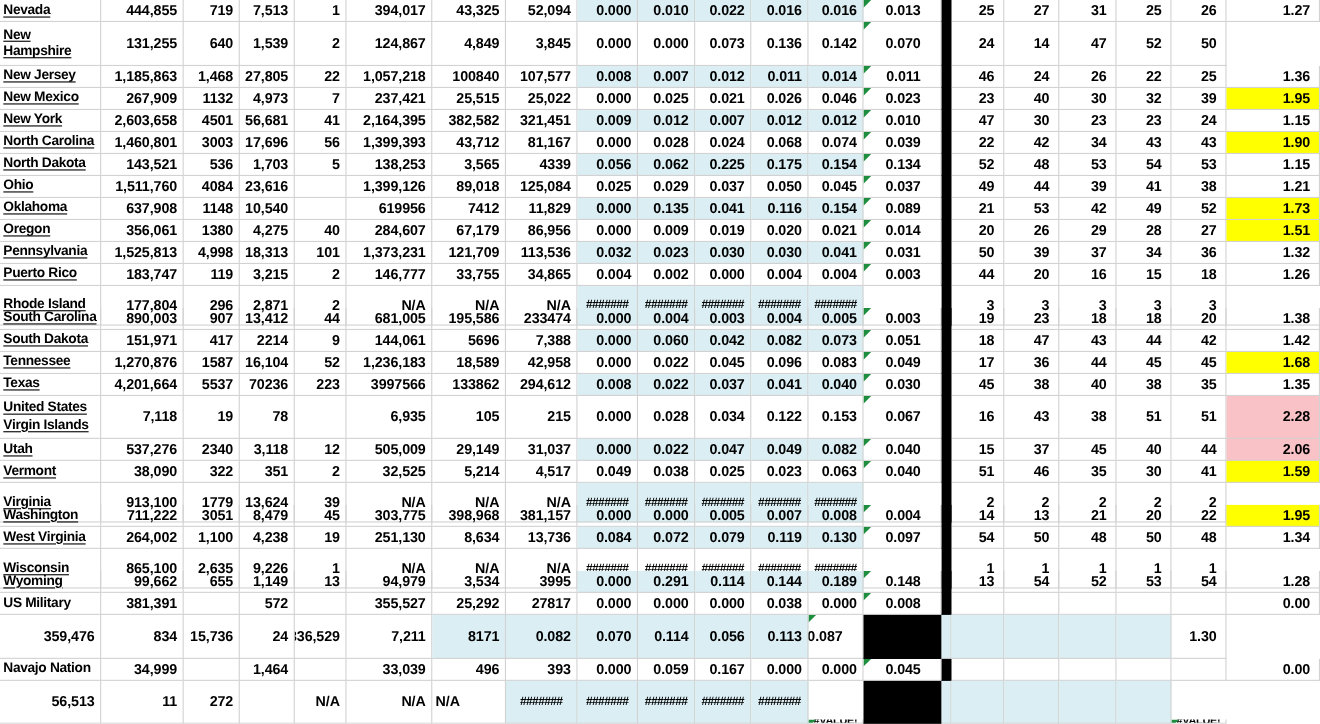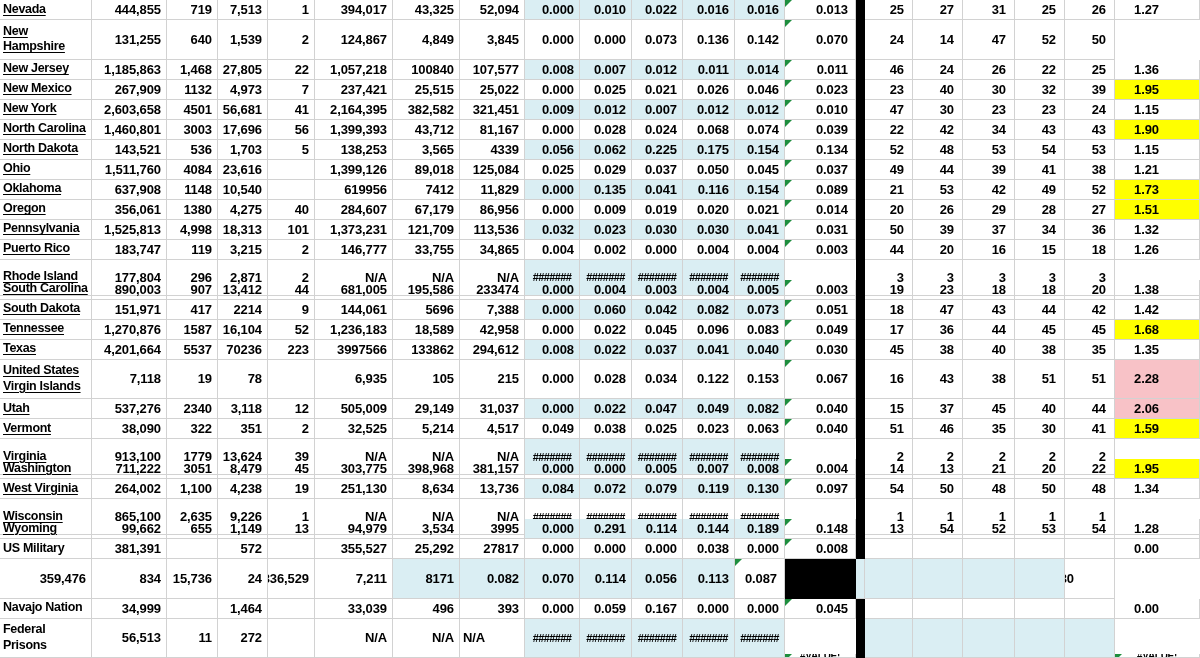--- a/index.html
+++ b/index.html
@@ -17,22 +17,22 @@
     justify-content:flex-end;padding-right:5px;font-size:13px;font-weight:700;
     letter-spacing:-0.1px;border-right:1px solid var(--grid);border-bottom:1px solid var(--grid);
     white-space:nowrap;}
   .name{justify-content:flex-start;padding:0 2px 0 3px;font-size:12.5px;
     letter-spacing:-0.3px;line-height:1.25;white-space:normal;}
   .link{text-decoration:underline;text-underline-offset:2px;}
   .band{background:var(--band);}
   .yellow{background:var(--yellow);}
   .pink{background:var(--pink);}
   .rank{padding-right:8px;}
-  .ratio{padding-right:40px;}
-  .avg{padding-right:7px;}
+  .ratio{padding-right:8px;}
+  .avg{padding-right:18px;}
   .hash{justify-content:center;padding:0 1px;font-size:11px;letter-spacing:-0.6px;}
   .err{justify-content:center;padding:0 2px;font-size:10px;letter-spacing:-0.3px;margin-top:35px;}
   .left{justify-content:flex-start;padding-left:3px;}
   .div-black{background:#000;border-right:none;border-bottom:1px solid #000;padding:0;}
   .tri::before{content:"";position:absolute;top:0;left:0;width:0;height:0;
     border-top:7px solid var(--tri);border-right:7px solid transparent;}
 </style>
 </head>
 <body>
 
@@ -673,21 +673,20 @@
       <div class="cell avg tri">0.045</div>
       <div class="cell div-black"></div>
       <div class="cell rank"></div>
       <div class="cell rank"></div>
       <div class="cell rank"></div>
       <div class="cell rank"></div>
       <div class="cell rank"></div>
       <div class="cell ratio">0.00</div>
     </div>
     <div class="row dbl">
-      <div class="cell name">Federal Prisons</div>
       <div class="cell num">56,513</div>
       <div class="cell num">11</div>
       <div class="cell num">272</div>
       <div class="cell num"></div>
       <div class="cell num">N/A</div>
       <div class="cell num">N/A</div>
       <div class="cell num left">N/A</div>
       <div class="cell hash band">#######</div>
       <div class="cell hash band">#######</div>
       <div class="cell hash band">#######</div>

